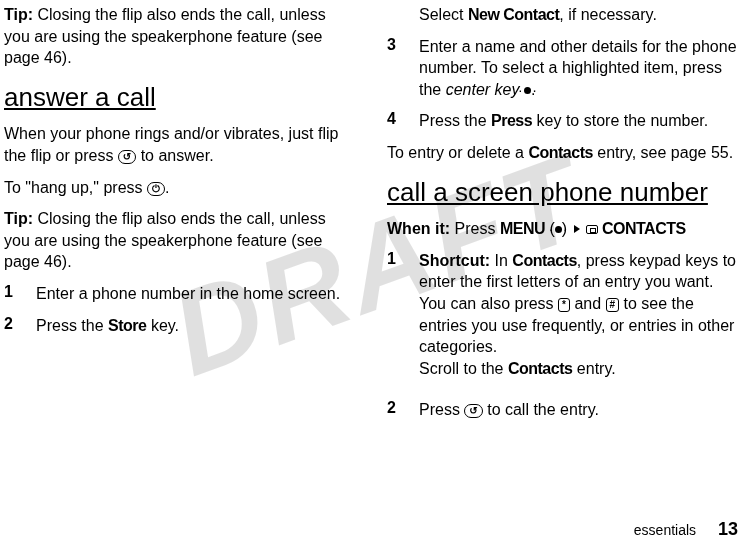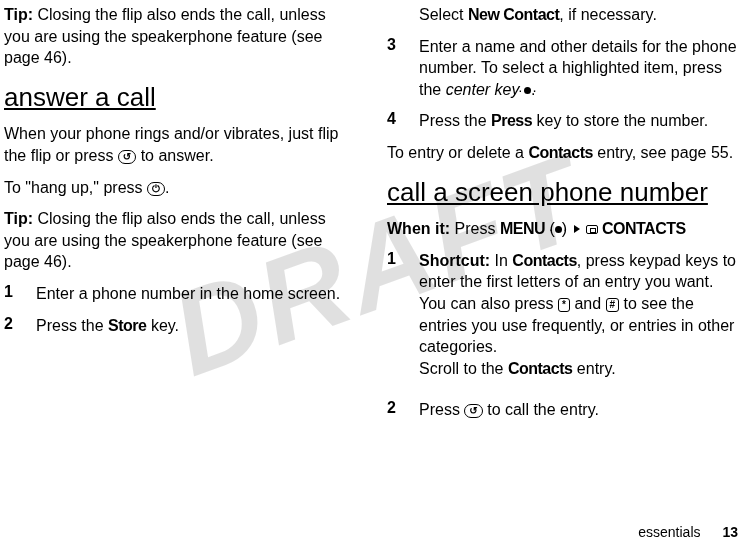--- a/index.html
+++ b/index.html
@@ -115,21 +115,21 @@
     border-left:6px solid #000;
     vertical-align: 1px;
     margin: 0 2px;
   }
   .footer {
     position: absolute;
     bottom: 6px;
     right: 18px;
     font-size: 14px;
   }
-  .footer .pg { font-weight: 700; font-size: 14px; margin-left: 18px; }
+  .footer .pg { font-weight: 700; font-size: 18px; margin-left: 18px; }
 </style>
 </head>
 <body>
 
 <div class="watermark">DRAFT</div>
 
 <div class="page">
 
   <div class="col">
     <p>

